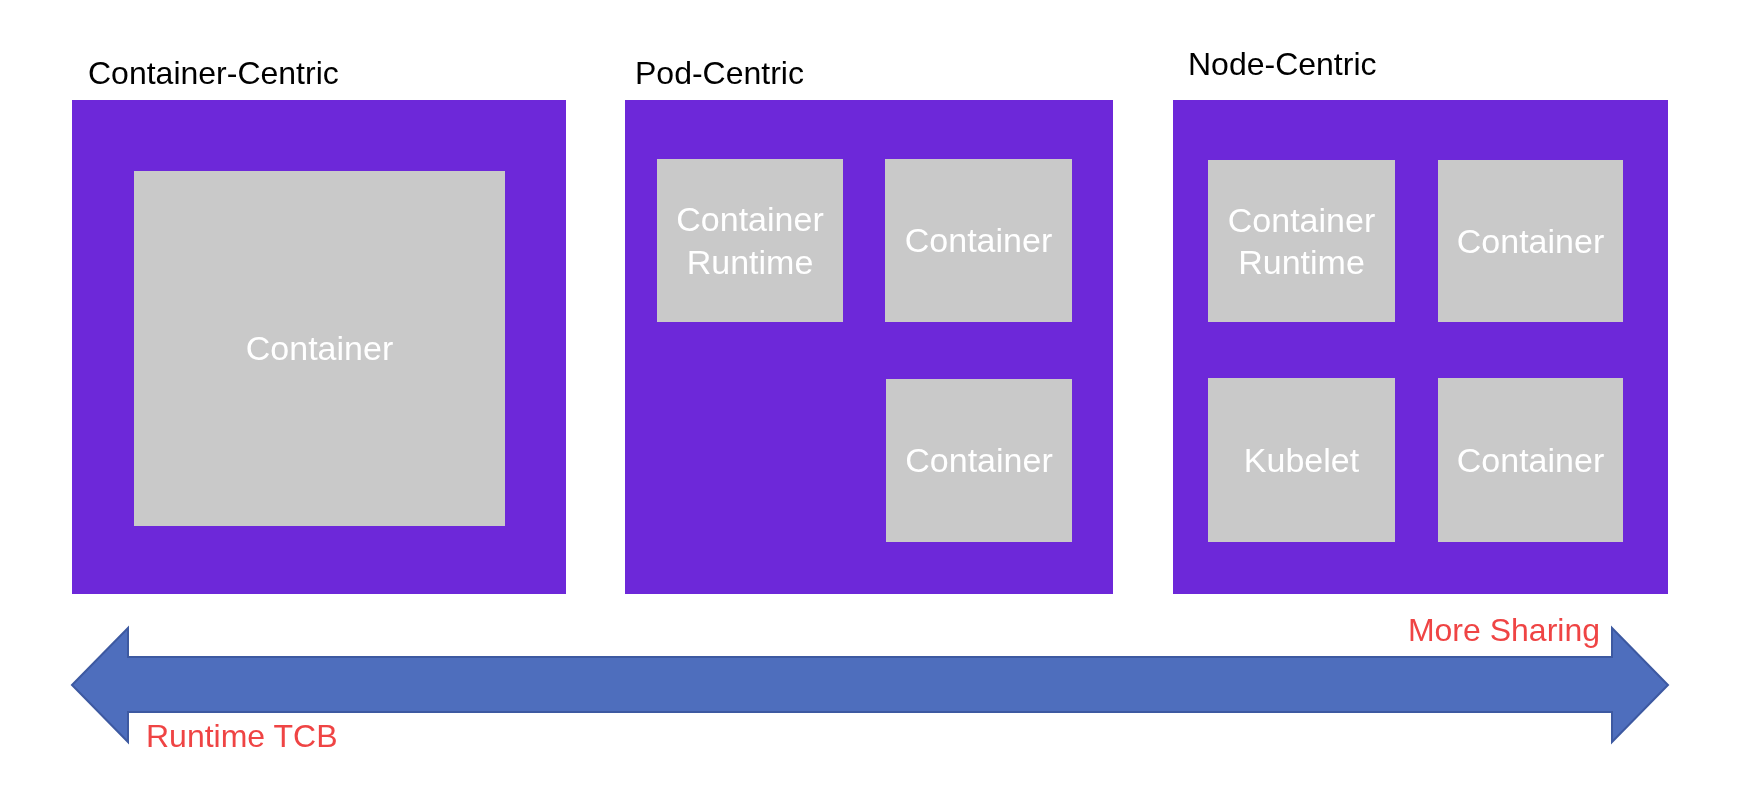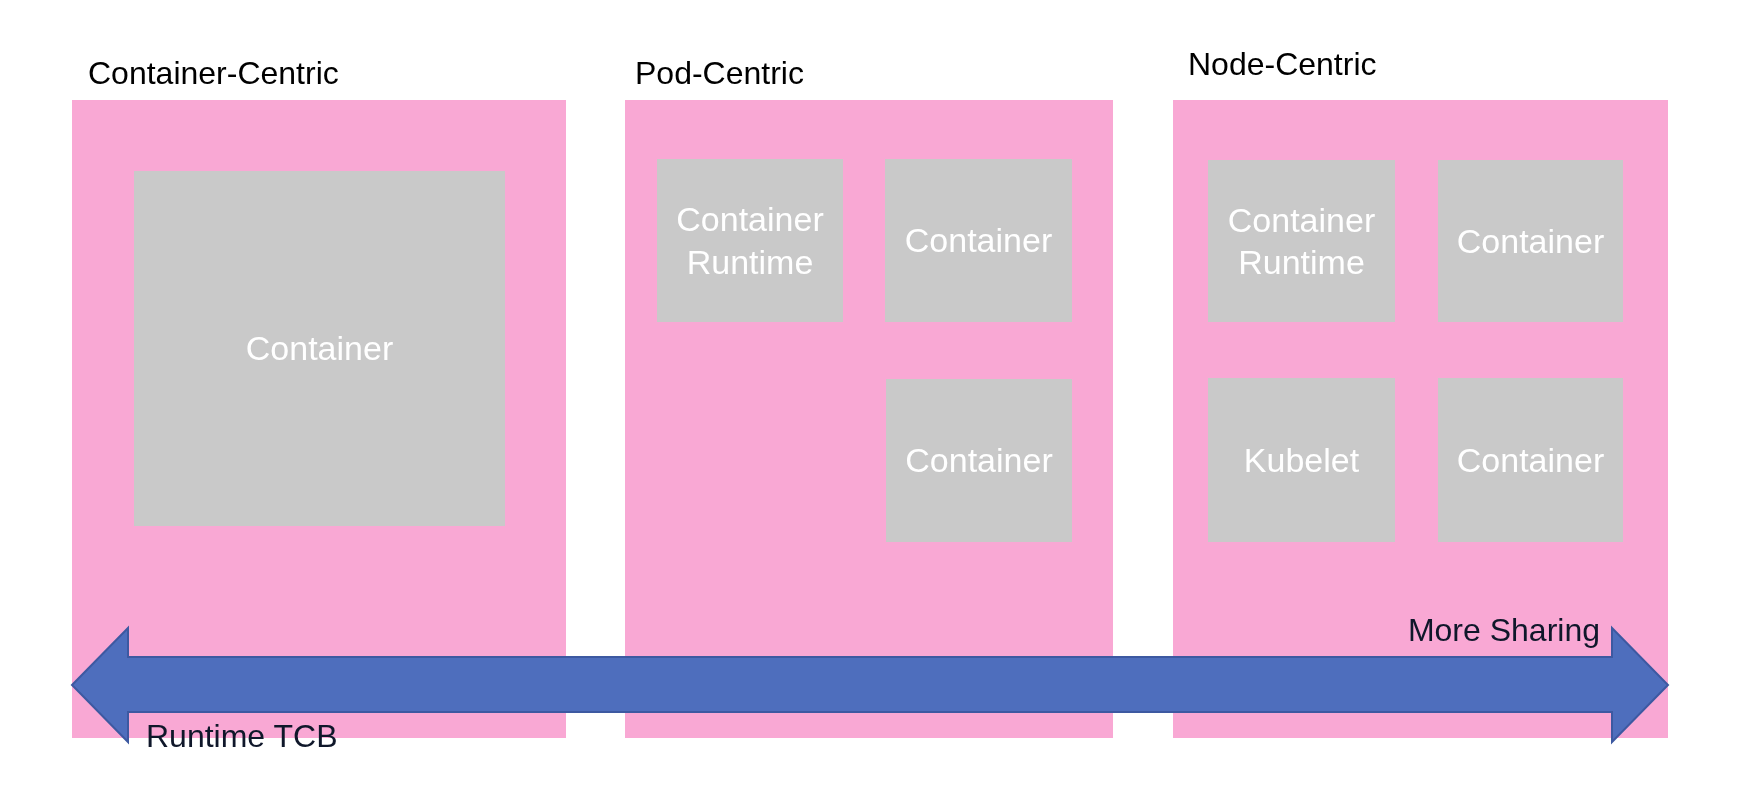--- a/index.html
+++ b/index.html
@@ -18,23 +18,23 @@
   .panel-title {
     position: absolute;
     font-size: 32px;
     font-weight: 400;
     color: #000000;
     white-space: nowrap;
     line-height: 1.1;
   }
   .panel {
     position: absolute;
-    background: #f9a8d4;
+    background: #6d28d9;
     top: 100px;
-    height: 638px;
+    height: 494px;
   }
   .gbox {
     position: absolute;
     background: #c9c9c9;
     display: flex;
     align-items: center;
     justify-content: center;
     text-align: center;
   }
   .gbox .lbl {
@@ -47,21 +47,21 @@
     position: absolute;
     left: 60px;
     top: 618px;
     width: 1620px;
     height: 136px;
   }
   .axis-label {
     position: absolute;
     font-size: 32px;
     font-weight: 500;
-    color: #0f172a;
+    color: #ef4444;
     white-space: nowrap;
     line-height: 1.15;
   }
   .axis-label.right {
     left: 1300px;
     top: 612px;
     width: 300px;
     text-align: right;
   }
   .axis-label.left {

